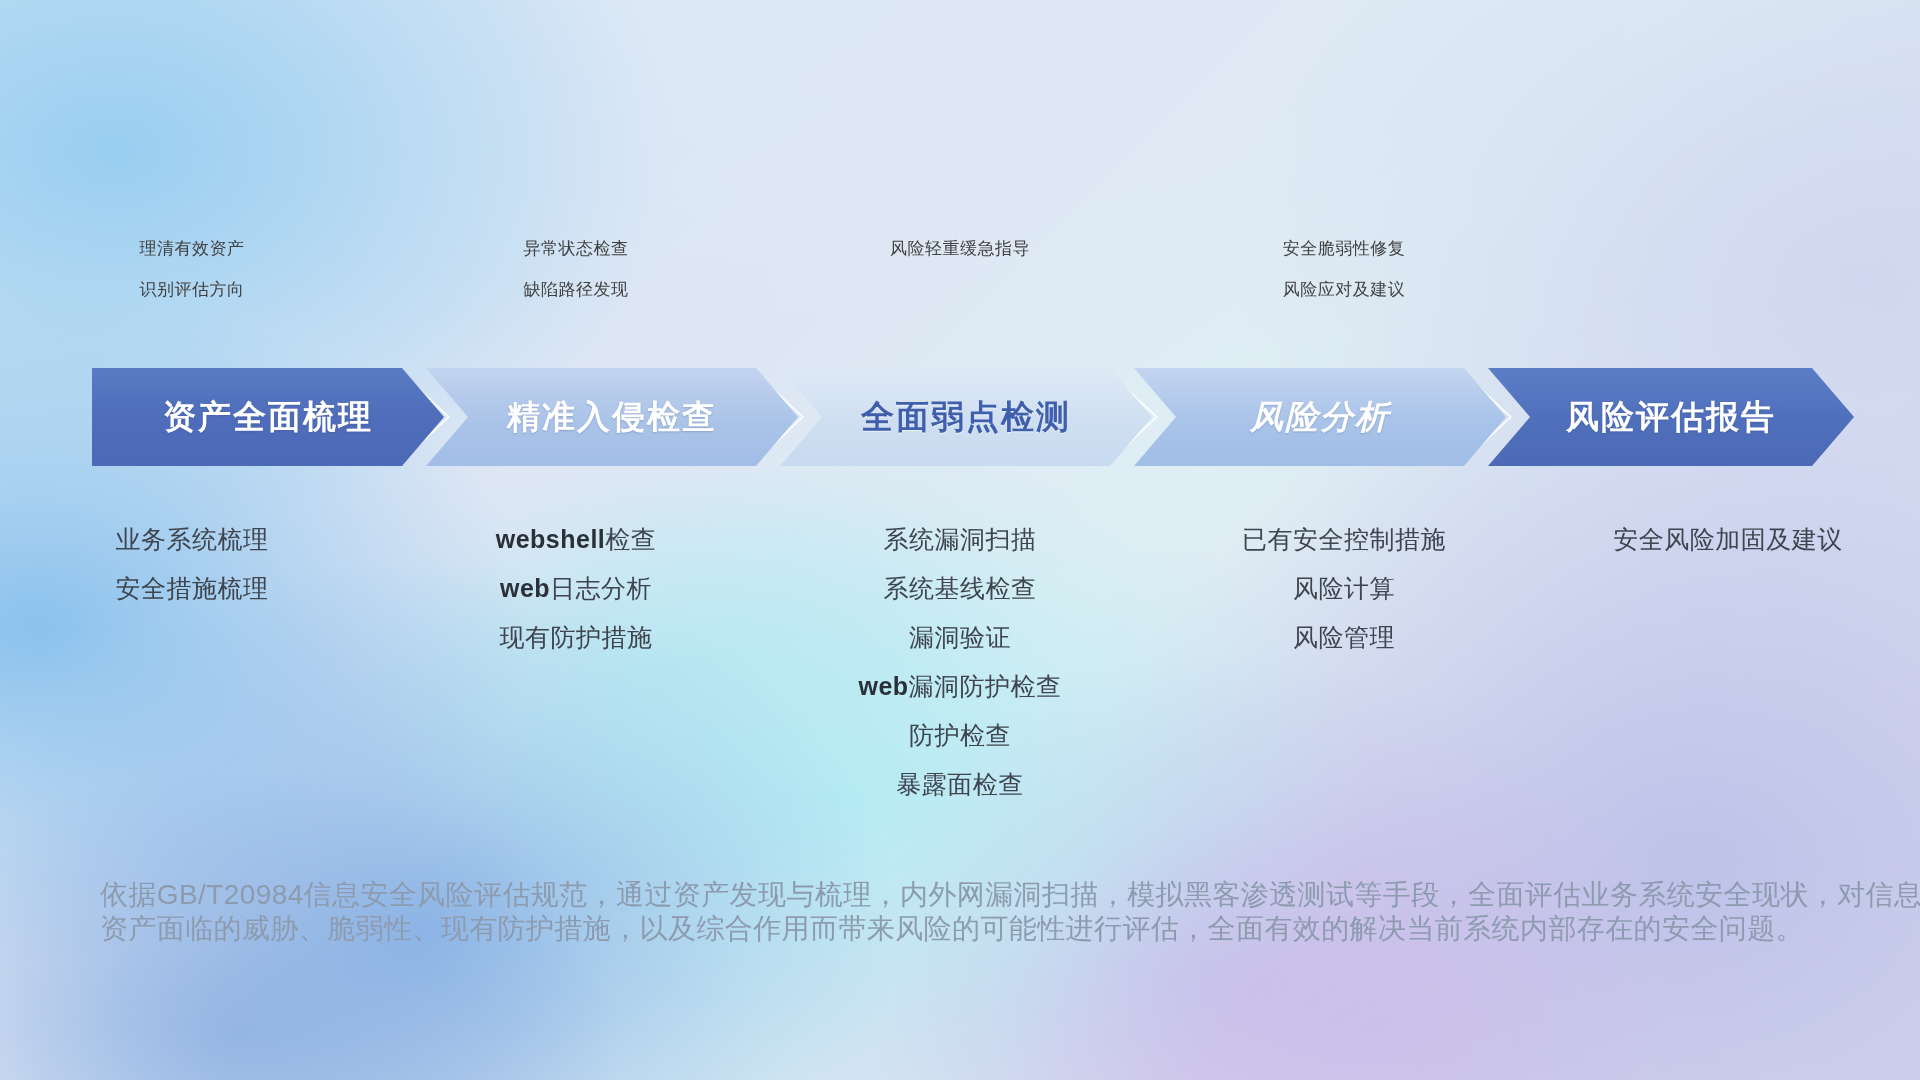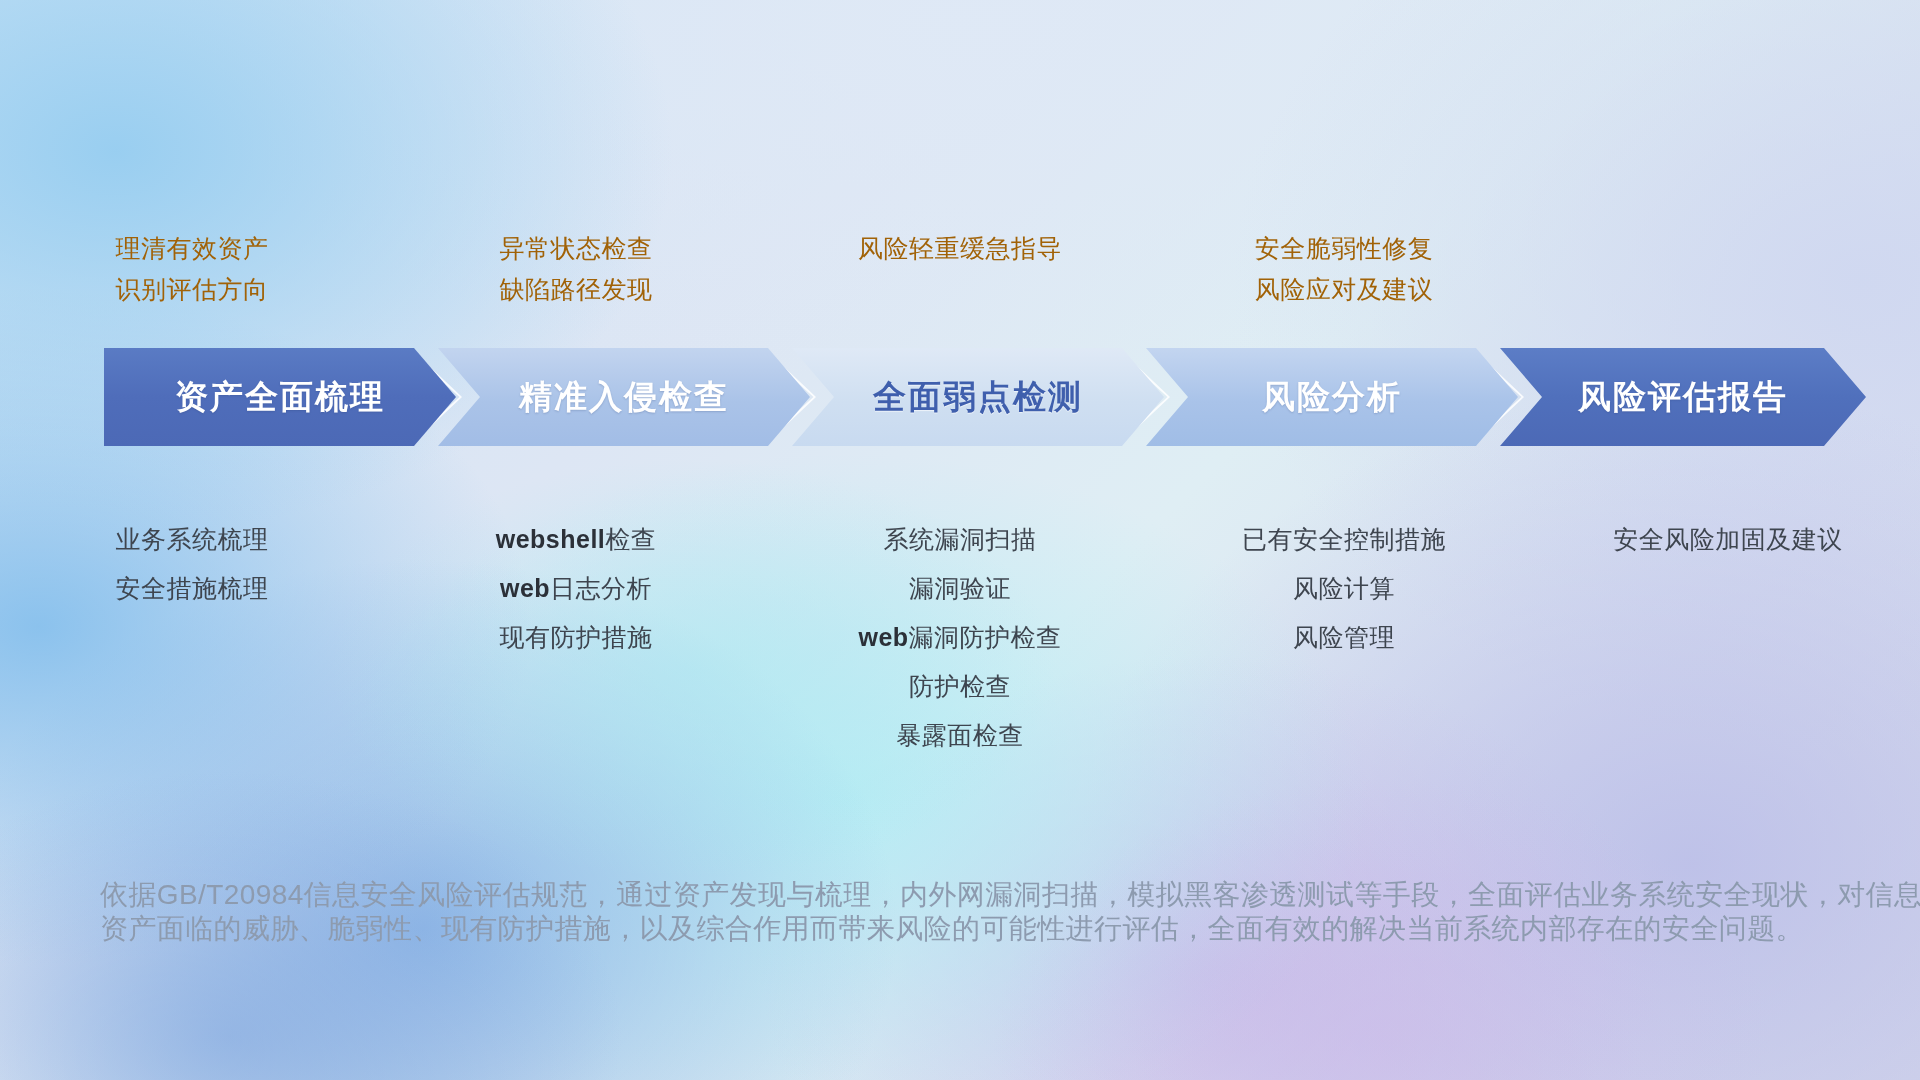--- a/index.html
+++ b/index.html
@@ -48,35 +48,34 @@
     left: 0;
     width: 1920px;
     display: grid;
     grid-template-columns: repeat(5, 1fr);
   }
   .col { text-align: center; }
 
   
   #top-band { top: 228px; }
   .top-item {
-    color: #a16207;
-    font-size: 25px;
+    color: #404040;
+    font-size: 17px;
     line-height: 41px;
     letter-spacing: 0.5px;
     white-space: nowrap;
   }
 
   
   #chevron-band {
     position: absolute;
-    top: 348px;
+    top: 368px;
     left: 92px;
     width: 1762px;
     height: 98px;
-    margin-left: 12px;
   }
   .chev {
     position: absolute;
     top: 0;
     height: 98px;
     display: flex;
     align-items: center;
     justify-content: center;
     -webkit-clip-path: polygon(0 0, calc(100% - 42px) 0, 100% 50%, calc(100% - 42px) 100%, 0 100%, 42px 50%);
     clip-path: polygon(0 0, calc(100% - 42px) 0, 100% 50%, calc(100% - 42px) 100%, 0 100%, 42px 50%);
@@ -92,21 +91,21 @@
     white-space: nowrap;
     text-shadow: 0 1px 2px rgba(40,60,110,0.22);
   }
   .chev.dark .chev-label { color: #ffffff; }
   .chev.light .chev-label { color: #ffffff; }
   .chev.pale .chev-label { color: #3f5fad; text-shadow: 0 1px 1px rgba(255,255,255,0.65); }
 
   .chev.c1 { left: 0;     width: 352px; background: linear-gradient(180deg,#5a7bc4 0%, #4f6dba 50%, #4c69b6 100%); }
   .chev.c2 { left: 334px; width: 372px; background: linear-gradient(180deg,#c2d4ef 0%, #aac3e8 55%, #a2bde6 100%); }
   .chev.c3 { left: 688px; width: 372px; background: linear-gradient(180deg,#dfe9f6 0%, #cfdff1 55%, #c8daf0 100%); }
-  .chev.c4 { left: 1042px;width: 372px; background: linear-gradient(180deg,#c3d5f0 0%, #a9c3e9 55%, #a0bde6 100%); }
+  .chev.c4 { left: 1042px;width: 372px; background: linear-gradient(180deg,#c3d5f0 0%, #a9c3e9 55%, #a0bde6 100%); font-style: italic; }
   .chev.c5 { left: 1396px;width: 366px; background: linear-gradient(180deg,#5c7dc6 0%, #5070bc 50%, #4c69b6 100%); }
 
   .chev-edge {
     position: absolute;
     top: 0;
     height: 98px;
     width: 52px;
     -webkit-clip-path: polygon(0 0, 100% 50%, 0 100%, 0 96%, 95% 50%, 0 4%);
     clip-path: polygon(0 0, 100% 50%, 0 100%, 0 96%, 95% 50%, 0 4%);
     background: rgba(255,255,255,0.85);
@@ -192,20 +191,21 @@
         <div class="bot-item">业务系统梳理</div>
         <div class="bot-item">安全措施梳理</div>
       </div>
       <div class="col">
         <div class="bot-item"><b>webshell</b><span>检查</span></div>
         <div class="bot-item"><b>web</b><span>日志分析</span></div>
         <div class="bot-item">现有防护措施</div>
       </div>
       <div class="col">
         <div class="bot-item">系统漏洞扫描</div>
+        <div class="bot-item">系统基线检查</div>
         <div class="bot-item">漏洞验证</div>
         <div class="bot-item"><b>web</b><span>漏洞防护检查</span></div>
         <div class="bot-item">防护检查</div>
         <div class="bot-item">暴露面检查</div>
       </div>
       <div class="col">
         <div class="bot-item">已有安全控制措施</div>
         <div class="bot-item">风险计算</div>
         <div class="bot-item">风险管理</div>
       </div>

